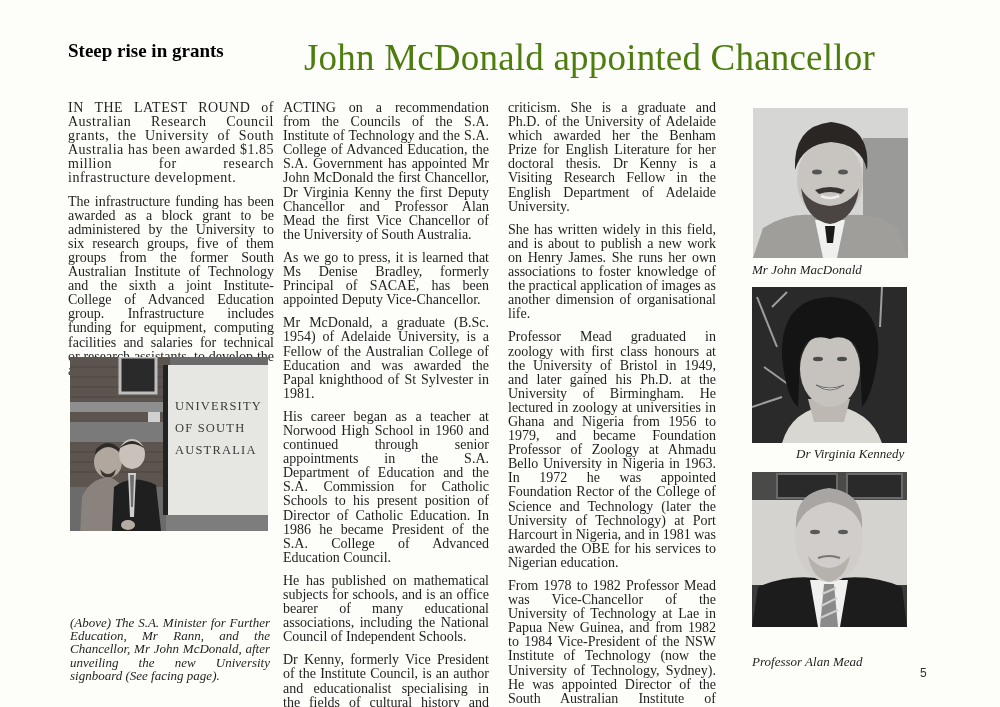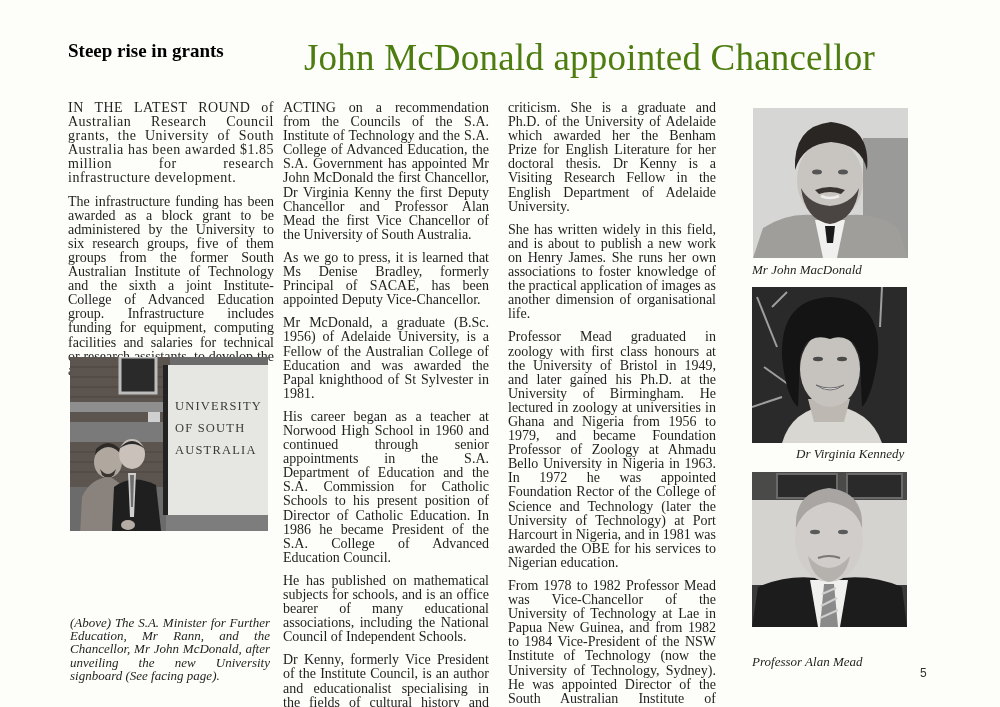--- a/index.html
+++ b/index.html
@@ -111,21 +111,21 @@
       <path d="M58 116 L66 116 L64 160 L60 160 Z" fill="#cfcfcf"></path>
       <path d="M60 118 L64 118 L63 150 L61 150 Z" fill="#6e6e6e"></path>
       <ellipse cx="58" cy="168" rx="7" ry="5" fill="#b5aca4"></ellipse>
     </svg>
   </div>
   <div class="caption sign-caption">(Above) The S.A. Minister for Further Education, Mr Rann, and the Chancellor, Mr John McDonald, after unveiling the new University signboard (See facing page).</div>
 
   <div class="col col2">
     <p>ACTING on a recommendation from the Councils of the S.A. Institute of Technology and the S.A. College of Advanced Education, the S.A. Government has appointed Mr John McDonald the first Chancellor, Dr Virginia Kenny the first Deputy Chancellor and Professor Alan Mead the first Vice Chancellor of the University of South Australia.</p>
     <p>As we go to press, it is learned that Ms Denise Bradley, formerly Principal of SACAE, has been appointed Deputy Vice-Chancellor.</p>
-    <p>Mr McDonald, a graduate (B.Sc. 1956) of Adelaide University, is a Fellow of the Australian College of Education and was awarded the Papal knighthood of St Sylvester in 1981.</p>
+    <p>Mr McDonald, a graduate (B.Sc. 1954) of Adelaide University, is a Fellow of the Australian College of Education and was awarded the Papal knighthood of St Sylvester in 1981.</p>
     <p>His career began as a teacher at Norwood High School in 1960 and continued through senior appointments in the S.A. Department of Education and the S.A. Commission for Catholic Schools to his present position of Director of Catholic Education. In 1986 he became President of the S.A. College of Advanced Education Council.</p>
     <p>He has published on mathematical subjects for schools, and is an office bearer of many educational associations, including the National Council of Independent Schools.</p>
     <p>Dr Kenny, formerly Vice President of the Institute Council, is an author and educationalist specialising in the fields of cultural history and literary</p>
   </div>
 
   <div class="col col3">
     <p>criticism. She is a graduate and Ph.D. of the University of Adelaide which awarded her the Benham Prize for English Literature for her doctoral thesis. Dr Kenny is a Visiting Research Fellow in the English Department of Adelaide University.</p>
     <p>She has written widely in this field, and is about to publish a new work on Henry James. She runs her own associations to foster knowledge of the practical application of images as another dimension of organisational life.</p>
     <p>Professor Mead graduated in zoology with first class honours at the University of Bristol in 1949, and later gained his Ph.D. at the University of Birmingham. He lectured in zoology at universities in Ghana and Nigeria from 1956 to 1979, and became Foundation Professor of Zoology at Ahmadu Bello University in Nigeria in 1963. In 1972 he was appointed Foundation Rector of the College of Science and Technology (later the University of Technology) at Port Harcourt in Nigeria, and in 1981 was awarded the OBE for his services to Nigerian education.</p>
     <p>From 1978 to 1982 Professor Mead was Vice-Chancellor of the University of Technology at Lae in Papua New Guinea, and from 1982 to 1984 Vice-President of the NSW Institute of Technology (now the University of Technology, Sydney). He was appointed Director of the South Australian Institute of Technology in 1984.</p>

